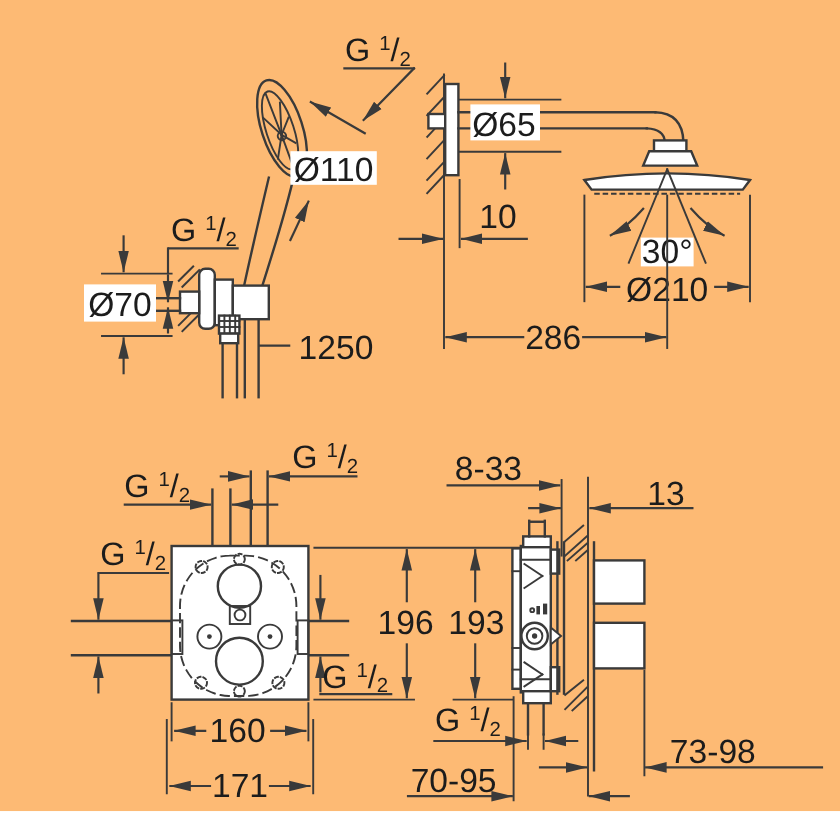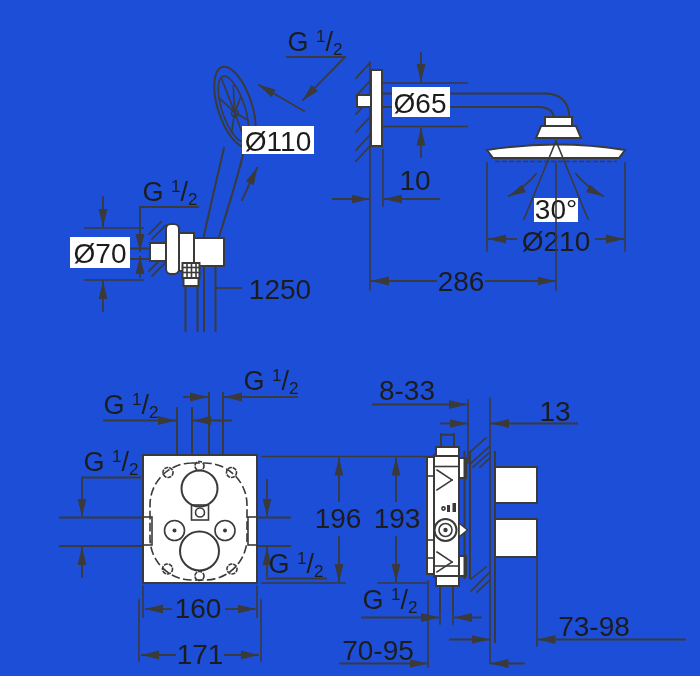--- a/index.html
+++ b/index.html
@@ -1,16 +1,16 @@
 <!DOCTYPE html>
 <html><head>
 <meta charset="utf-8">
 <style>
   html,body{margin:0;padding:0;background:#ffffff;}
-  .stage{width:700px;height:676px;margin:0 auto;background:#1d4ed8;position:relative;}
+  .stage{width:700px;height:676px;margin:0 auto;background:#fdba74;position:relative;}
   svg{display:block;}
   .ln{stroke:#3a3a3a;stroke-width:2;fill:none;stroke-linecap:square;}
   .th{stroke-width:1.6;}
   .dm{stroke-width:1.8;}
   .wht{fill:#ffffff;}
   .dk{fill:#3a3a3a;stroke:none;}
   .dsh{stroke-dasharray:7 5;}
   .ds2{stroke-dasharray:2.5 2.5;}
   .dt{stroke-dasharray:3 4;}
   text{font-family:"Liberation Sans","DejaVu Sans",sans-serif;fill:#1c1c1c;font-size:28px;text-anchor:middle;}

